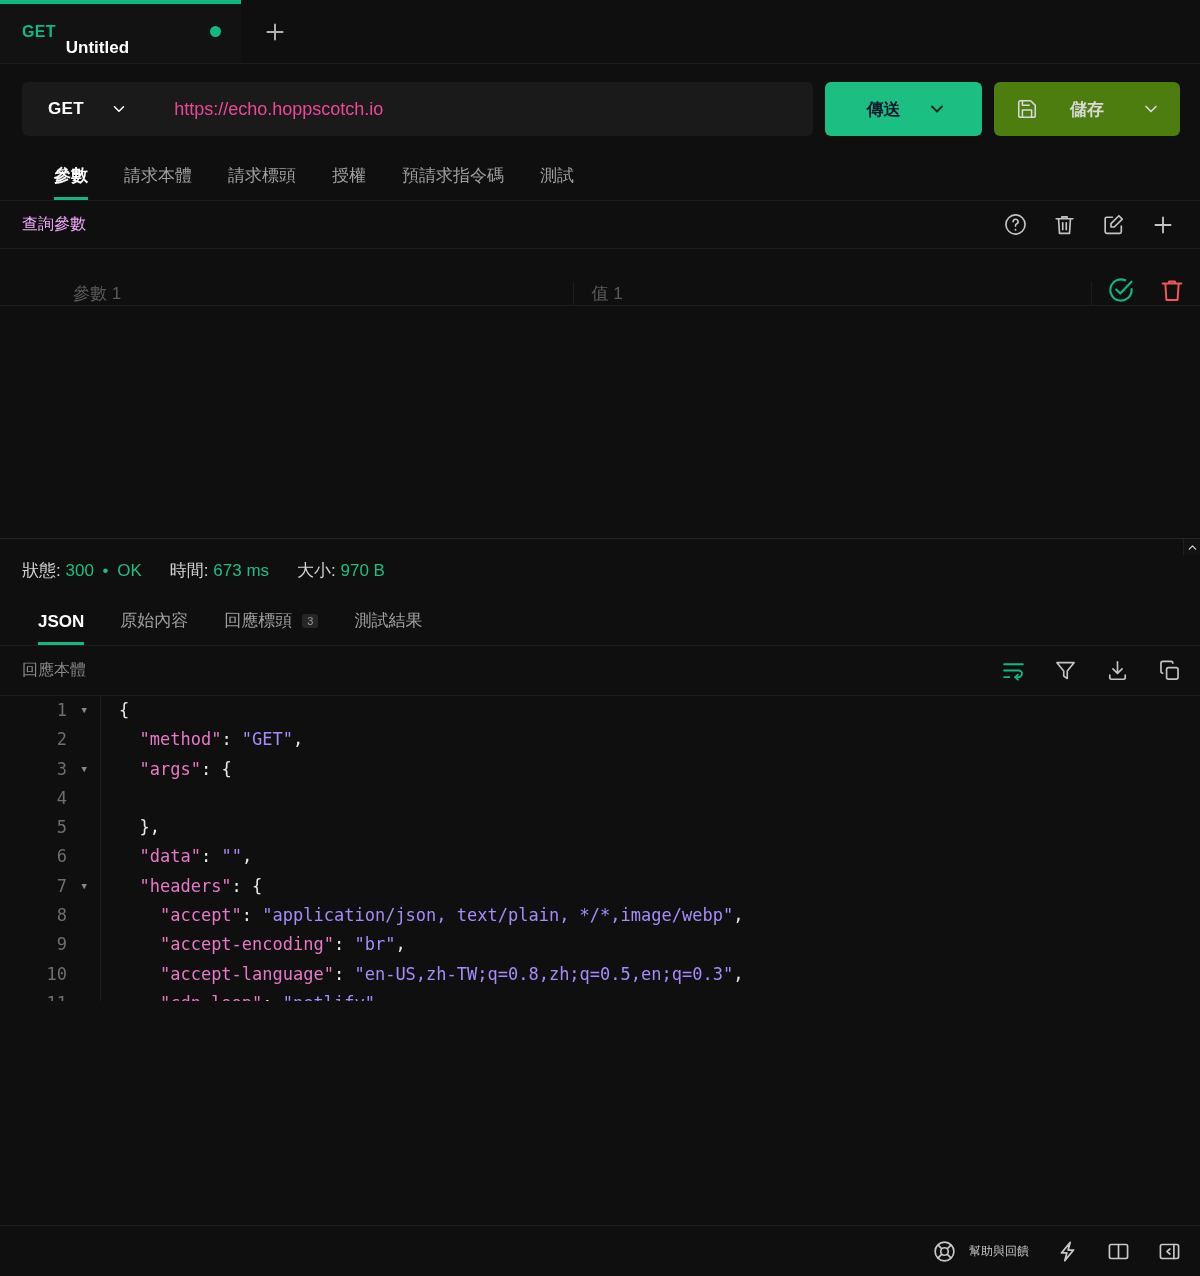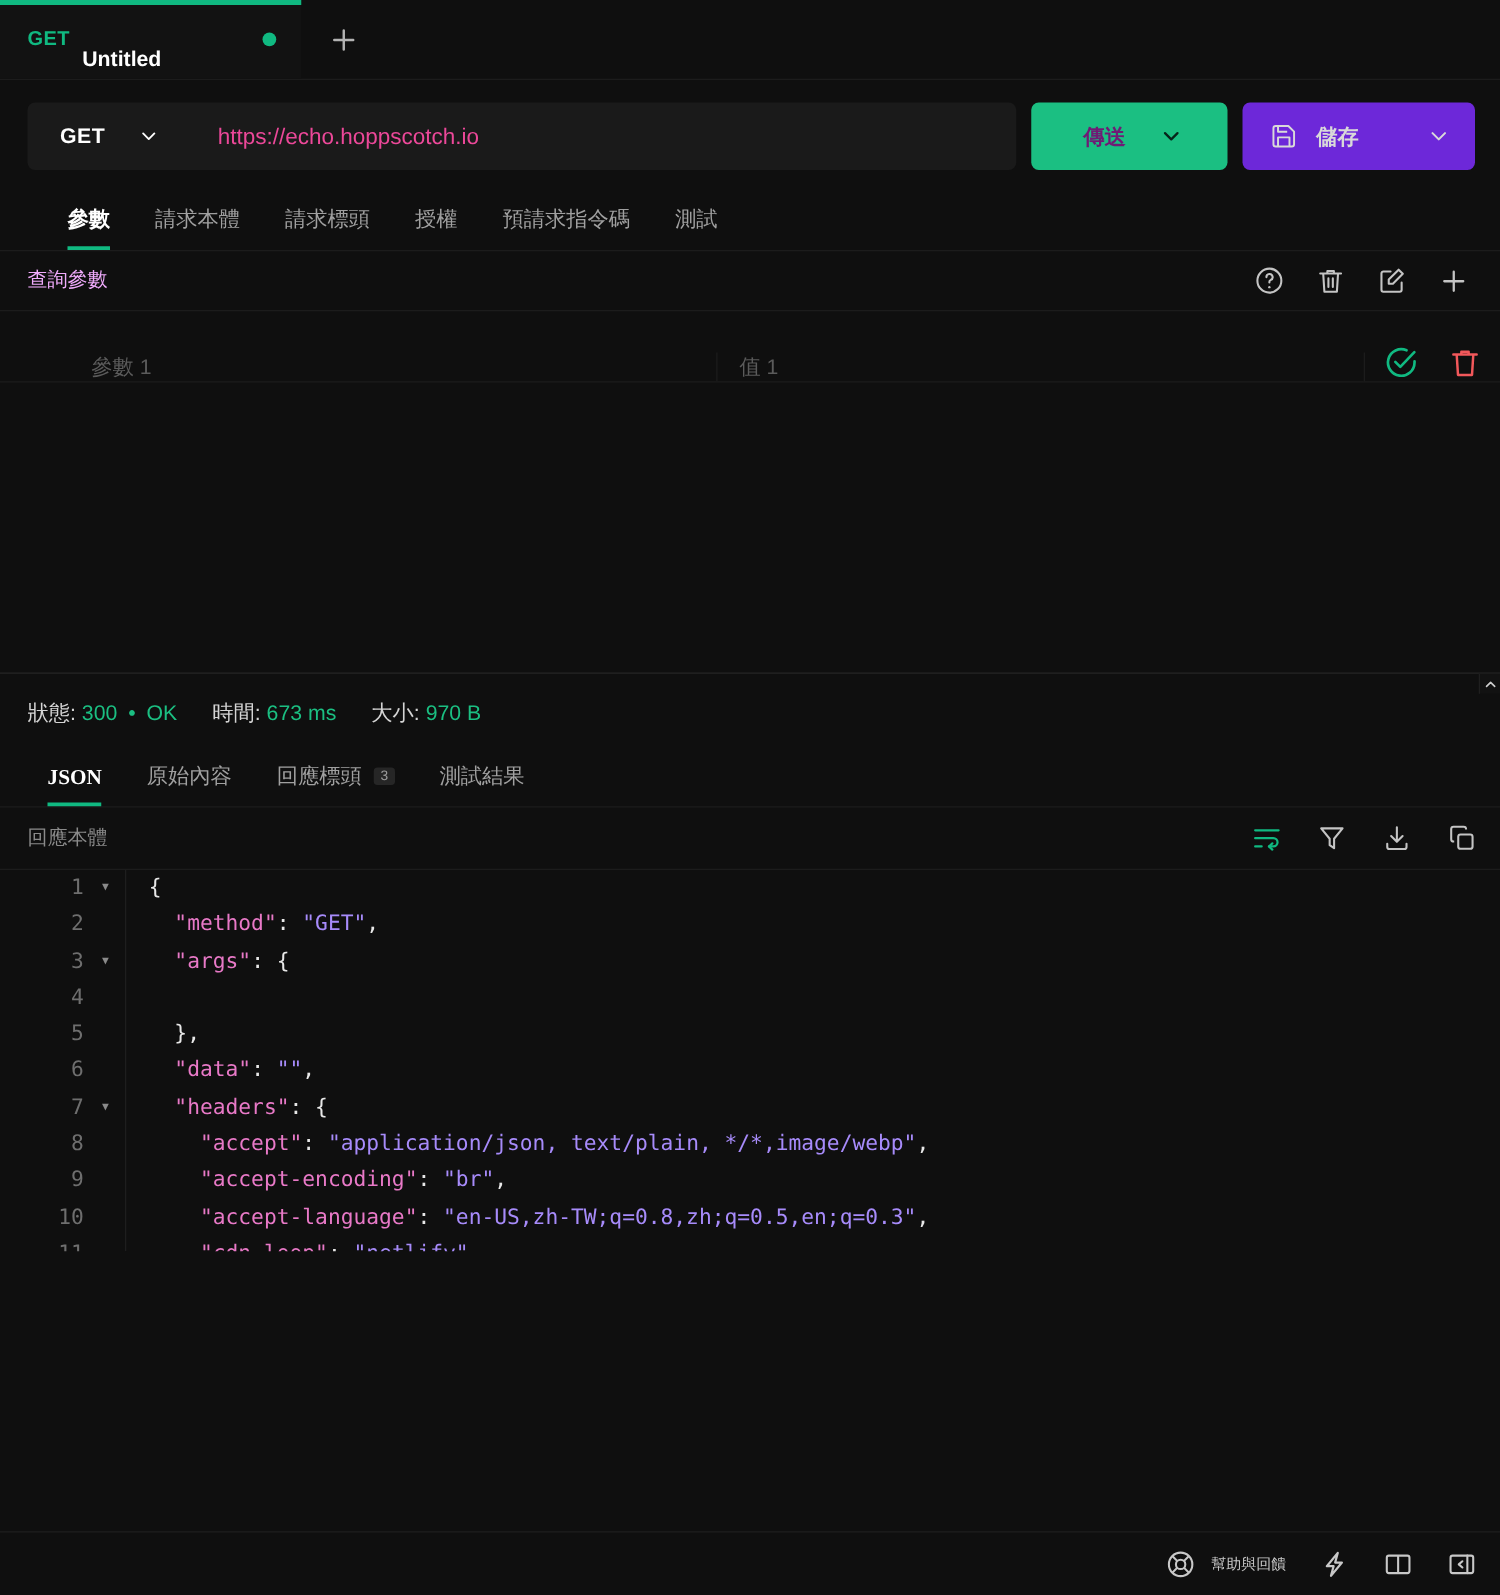--- a/index.html
+++ b/index.html
@@ -105,33 +105,33 @@
   .send-btn {
     height: 54px;
     min-width: 157px;
     background: #1bbf82;
     border-radius: 6px;
     display: flex;
     align-items: center;
     justify-content: center;
     gap: 26px;
     padding: 0 20px 0 26px;
-    color: #701a75;
+    color: #0f172a;
     font-weight: bold;
     font-size: 17px;
   }
   .send-btn .chev { color: #06251a; }
   .save-btn {
     height: 54px;
     min-width: 186px;
-    background: #6d28d9;
+    background: #4d7c0f;
     border-radius: 6px;
     display: flex;
     align-items: center;
-    gap: 15px;
+    gap: 32px;
     padding: 0 19px 0 22px;
     color: #d9d9d9;
     font-weight: bold;
     font-size: 17px;
   }
   .save-btn .chev { margin-left: auto; }
 
   
   .reqtabs {
     display: flex;
@@ -236,21 +236,21 @@
   .resptab {
     padding: 0 18px 13px 18px;
     color: #a0a0a0;
     font-size: 17px;
     position: relative;
     display: flex;
     align-items: center;
     gap: 10px;
     white-space: nowrap;
   }
-  .resptab.active { color: #ffffff; font-weight: bold; font-family: Liberation Serif, serif; }
+  .resptab.active { color: #ffffff; font-weight: bold; }
   .resptab.active::after {
     content: "";
     position: absolute;
     left: 18px; right: 18px; bottom: 0;
     height: 3px;
     background: #10b981;
   }
   .badge {
     background: #262626;
     color: #9a9a9a;

